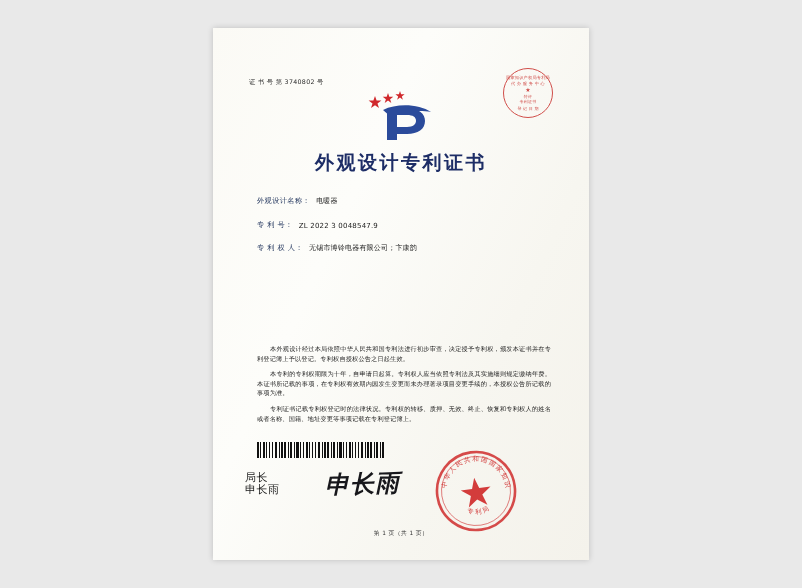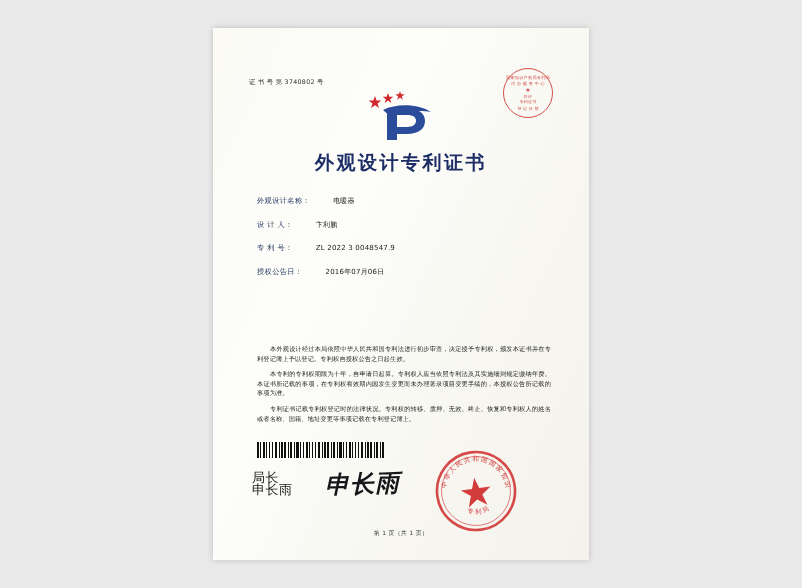--- a/index.html
+++ b/index.html
@@ -111,26 +111,25 @@
   }
   
   .fields {
     position: absolute;
     left: 44px;
     top: 168px;
     width: 300px;
   }
   .field-row {
     display: flex;
-    align-items: center;
+    align-items: flex-end;
     margin-bottom: 13.5px;
     font-size: 7.2px;
     color: #23365e;
     letter-spacing: 0.4px;
-    gap: 17px;
   }
   .field-label {
     white-space: nowrap;
     color: #23365e;
   }
   .field-value {
     margin-left: 6px;
     color: #1b1b1b;
     font-size: 7px;
     letter-spacing: 0.2px;
@@ -161,23 +160,23 @@
   }
   .barcode .bar {
     position: absolute;
     top: 0;
     height: 16px;
     background: #111;
   }
   
   .sig-block {
     position: absolute;
-    left: 39px;
+    left: 32px;
     top: 444px;
-    font-size: 13px;
+    font-size: 11px;
     color: #1a1a1a;
     line-height: 12px;
     letter-spacing: 0.5px;
   }
   .handwriting {
     position: absolute;
     left: 112px;
     top: 440px;
     font-family: "DejaVu Serif", serif;
     font-size: 24px;
@@ -244,30 +243,26 @@
       </div>
 
       <div class="main-title">外观设计专利证书</div>
 
       <div class="fields">
         <div class="field-row">
           <span class="field-label">外观设计名称：</span>
           <span class="field-value">电暖器</span>
         </div>
         <div class="field-row">
-          <span class="field-label">设  计  人：</span>
-          <span class="field-value">卞利鹏</span>
-        </div>
-        <div class="field-row">
           <span class="field-label">专  利  号：</span>
           <span class="field-value">ZL 2022 3 0048547.9</span>
         </div>
         <div class="field-row">
-          <span class="field-label">授权公告日：</span>
-          <span class="field-value">2016年07月06日</span>
+          <span class="field-label">专 利 权 人：</span>
+          <span class="field-value">无锡市博铃电器有限公司；卞康韵</span>
         </div>
       </div>
 
       <div class="body-text">
         <p>本外观设计经过本局依照中华人民共和国专利法进行初步审查，决定授予专利权，颁发本证书并在专利登记簿上予以登记。专利权自授权公告之日起生效。</p>
         <p>本专利的专利权期限为十年，自申请日起算。专利权人应当依照专利法及其实施细则规定缴纳年费。本证书所记载的事项，在专利权有效期内因发生变更而未办理著录项目变更手续的，本授权公告所记载的事项为准。</p>
         <p>专利证书记载专利权登记时的法律状况。专利权的转移、质押、无效、终止、恢复和专利权人的姓名或者名称、国籍、地址变更等事项记载在专利登记簿上。</p>
       </div>
 
       <div class="barcode">

